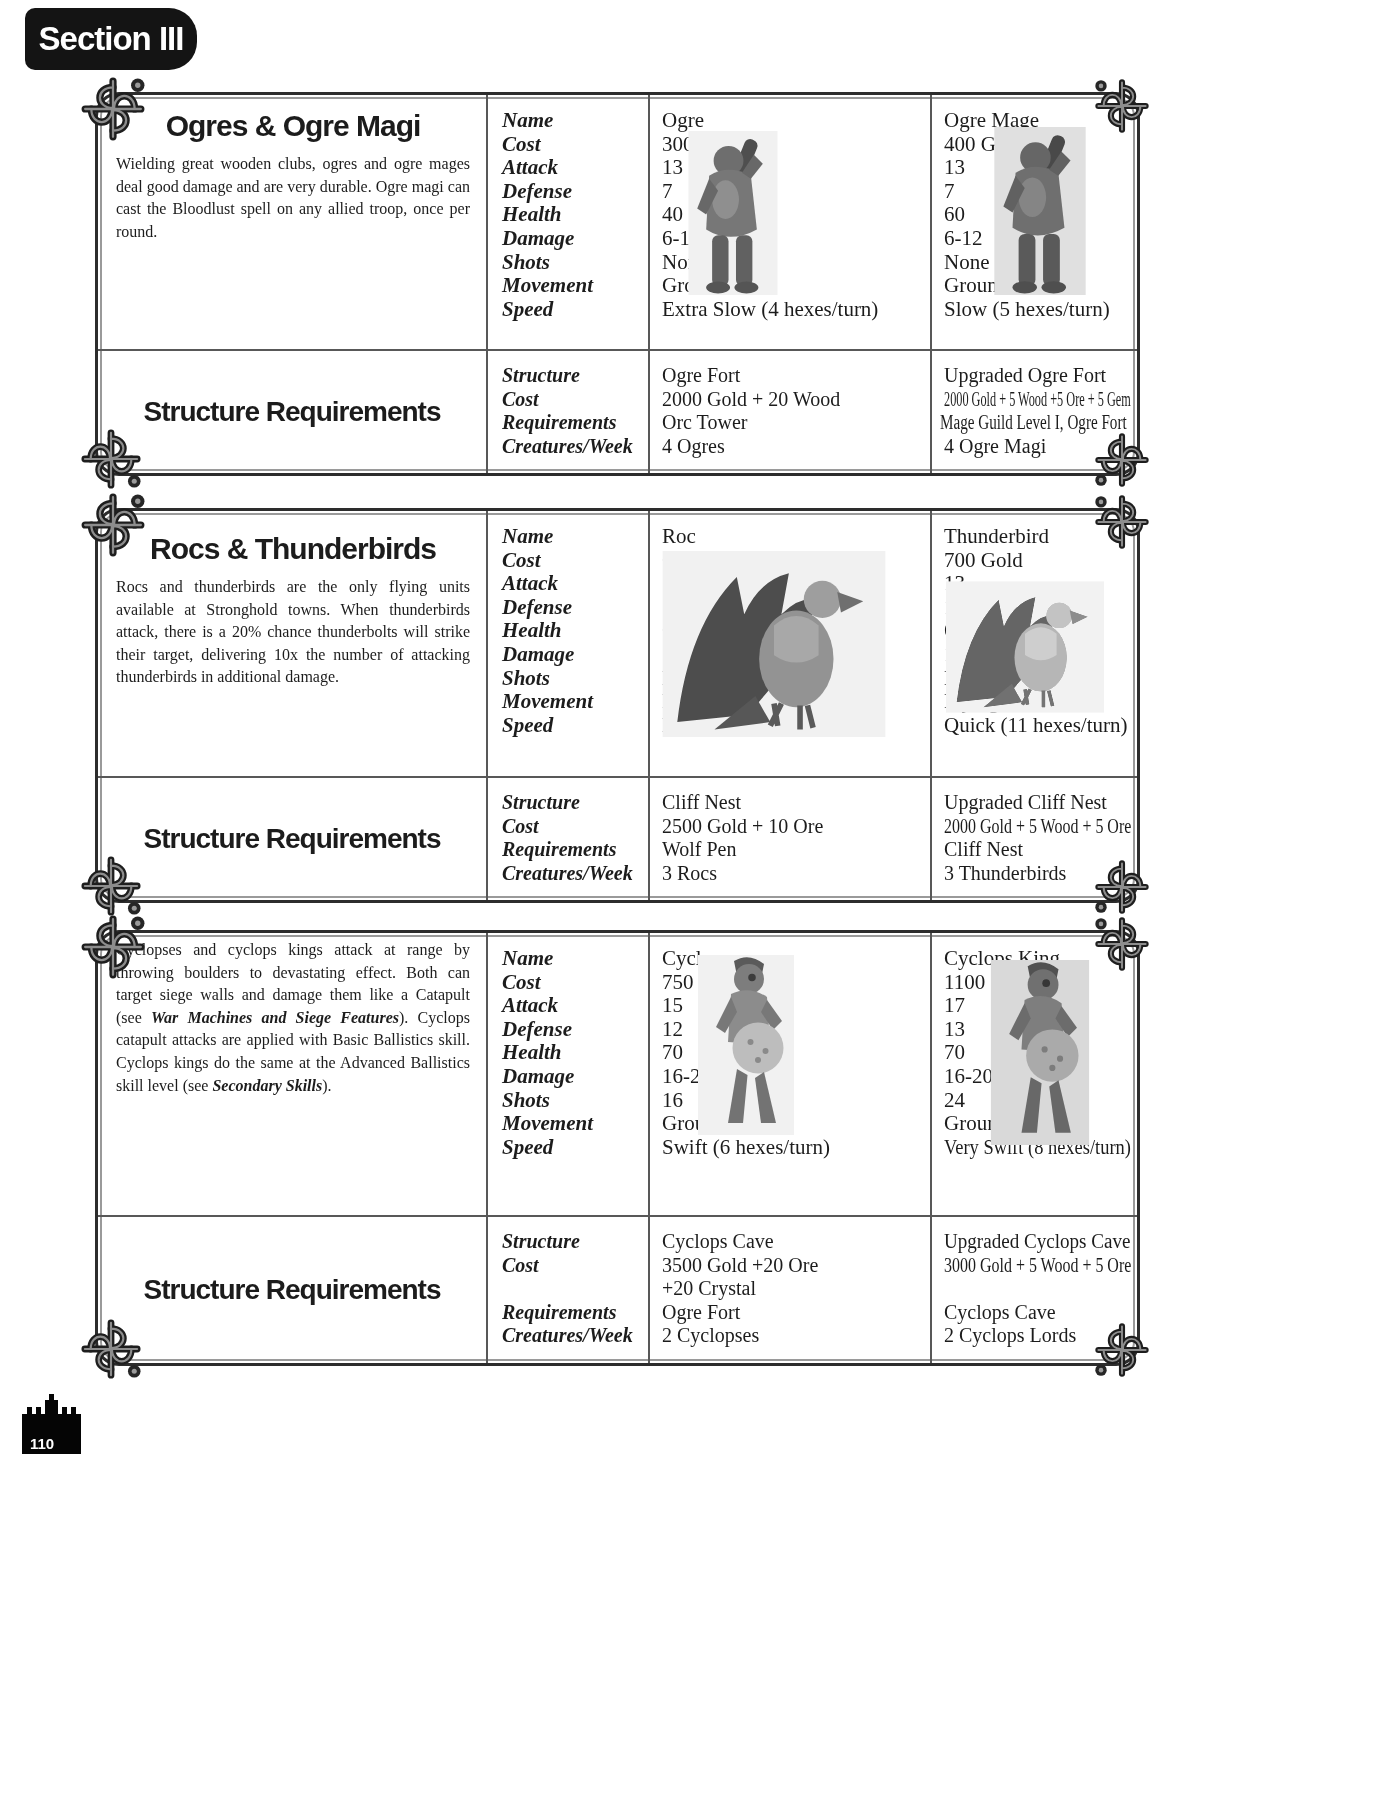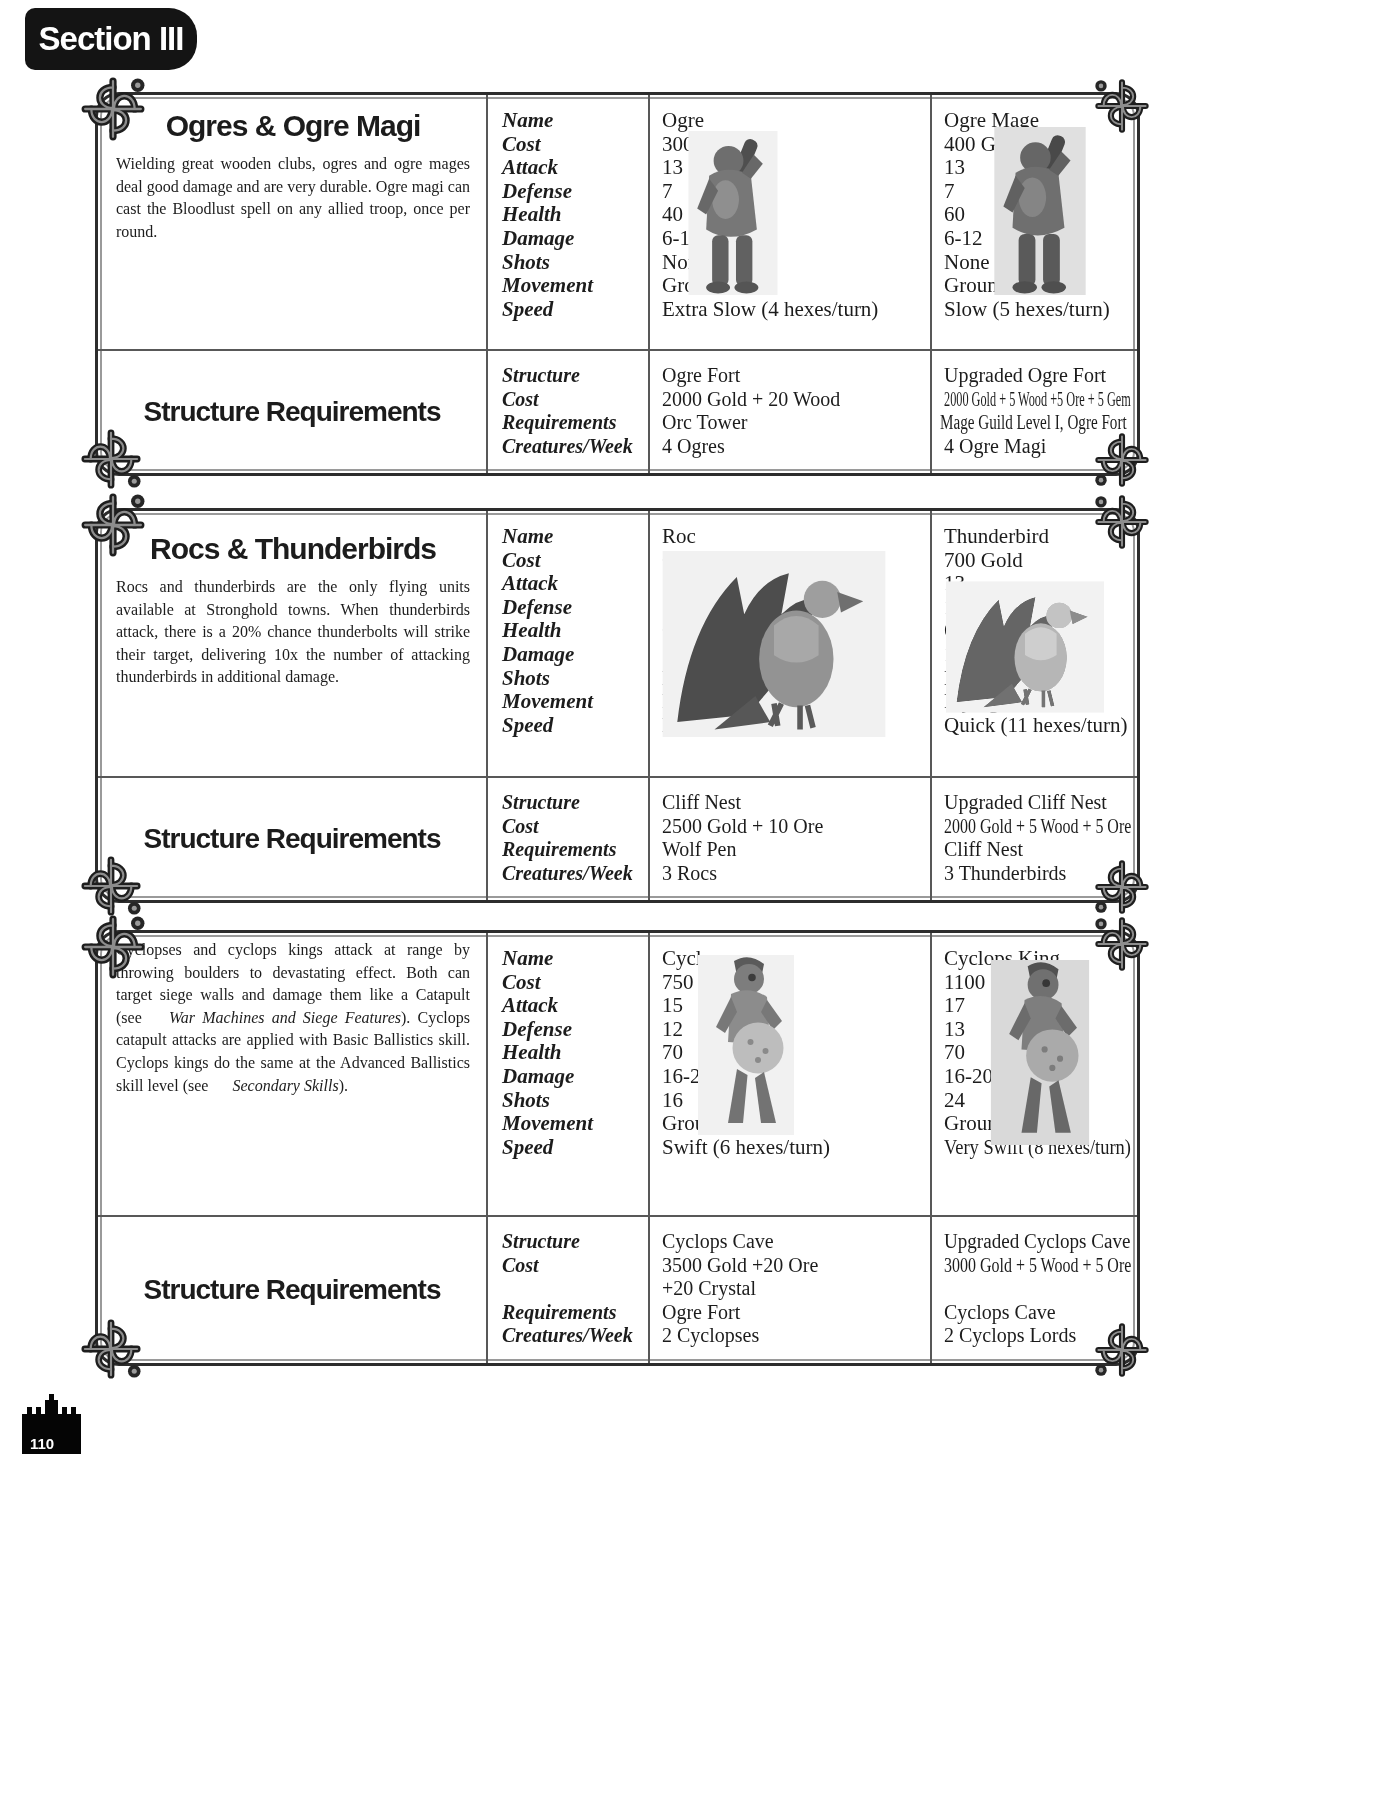--- a/index.html
+++ b/index.html
@@ -38,21 +38,21 @@
   
   .desc-cell{ grid-row:1; grid-column:1; padding:6px 16px 8px 18px; }
   .t1 .desc-cell{ min-height:254px; }
   .t2 .desc-cell{ min-height:258px;margin-top:7px; }
   .t3 .desc-cell{ min-height:282px; }
   .g-title{
     font-family:"Liberation Sans", sans-serif; font-weight:700;
     font-size:30px; letter-spacing:-1px; text-align:center; margin:8px 0 10px 0;
   }
   .g-desc{ margin:0; font-size:16px; line-height:22.6px; text-align:justify; }
-  .g-desc .em{ font-weight:400; font-style:italic;margin-left:20px; }
+  .g-desc .em{ font-weight:700; font-style:italic; }
 
   
   .lines{ padding-top:14px; }
   .line{ font-size:21px; line-height:23.6px; padding-left:12px; }
   .lab .line{ font-weight:700; font-style:italic; padding-left:14px; }
   .tx{ display:inline-block; white-space:pre; }
 
   
   .struct-title-cell{
     grid-row:2/6; grid-column:1; display:flex; align-items:center; justify-content:center;

